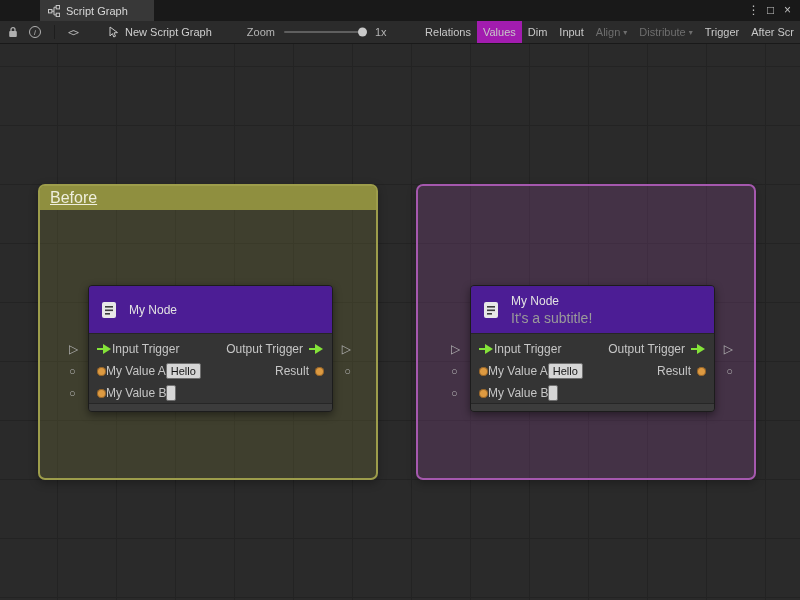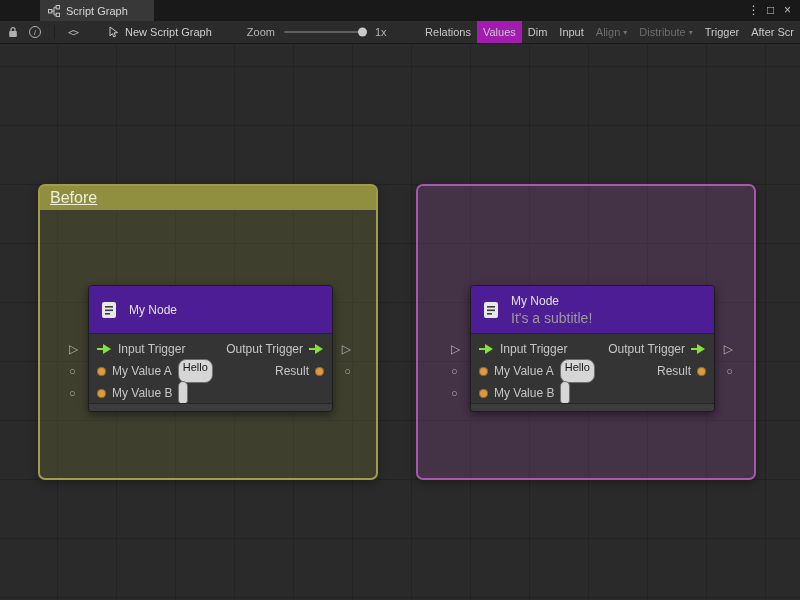--- a/index.html
+++ b/index.html
@@ -56,26 +56,26 @@
   
   .node { position:absolute; top:99px; width:245px; height:127px; background:#343434; border:1px solid #1c1c1c; border-radius:4px; box-shadow:0 3px 9px rgba(0,0,0,.45); }
   .node-b { left:48px; }
   .node-a { left:52px; }
   .node-header { height:48px; background:#4c1d95; border-bottom:1px solid #262626; border-radius:3px 3px 0 0; display:flex; align-items:center; gap:9px; padding:0 9px; }
   .node-titles { display:flex; flex-direction:column; justify-content:center; }
   .node-title { font-size:12px; color:#e2e2e2; }
   .node-subtitle { font-size:14px; color:#9a9a9a; margin-top:2px; }
   .node-body { padding:4px 0 0 0; }
   .port-row { position:relative; height:22px; display:flex; align-items:center; padding:0 8px; }
-  .port-left { display:flex; align-items:center; gap:6px; }
+  .port-left { display:flex; align-items:center; gap:0; }
   .port-right { margin-left:auto; display:flex; align-items:center; gap:6px; }
   .port-label { font-size:12px; color:#c6c6c6; }
   .value-dot { width:9px; height:9px; border-radius:50%; background:#dd9a41; box-shadow:inset 0 0 0 1px rgba(70,40,10,.45); flex:none; }
   .flow-arrow { flex:none; display:block; }
-  .field { background:#d6d6d6; border:1px solid #6f6f6f; border-radius:8px; color:#161616; font-size:11px; height:24px; line-height:14px; padding:0 4px; min-width:10px; display:inline-block; }
+  .field { background:#d6d6d6; border:1px solid #6f6f6f; border-radius:2px; color:#161616; font-size:11px; height:16px; line-height:14px; padding:0 4px; min-width:10px; display:inline-block; }
   .ext-marker { position:absolute; top:50%; transform:translateY(-50%); color:#b2b2b2; line-height:1; }
   .ext-left { left:-20px; }
   .ext-right { right:-19px; }
   .tri { font-size:12px; }
   .cir { font-size:11px; }
   .node-footer { position:absolute; bottom:0; left:0; right:0; height:8px; background:#3c3c3c; border-top:1px solid #262626; border-radius:0 0 3px 3px; }
 </style>
 </head>
 <body>
 

